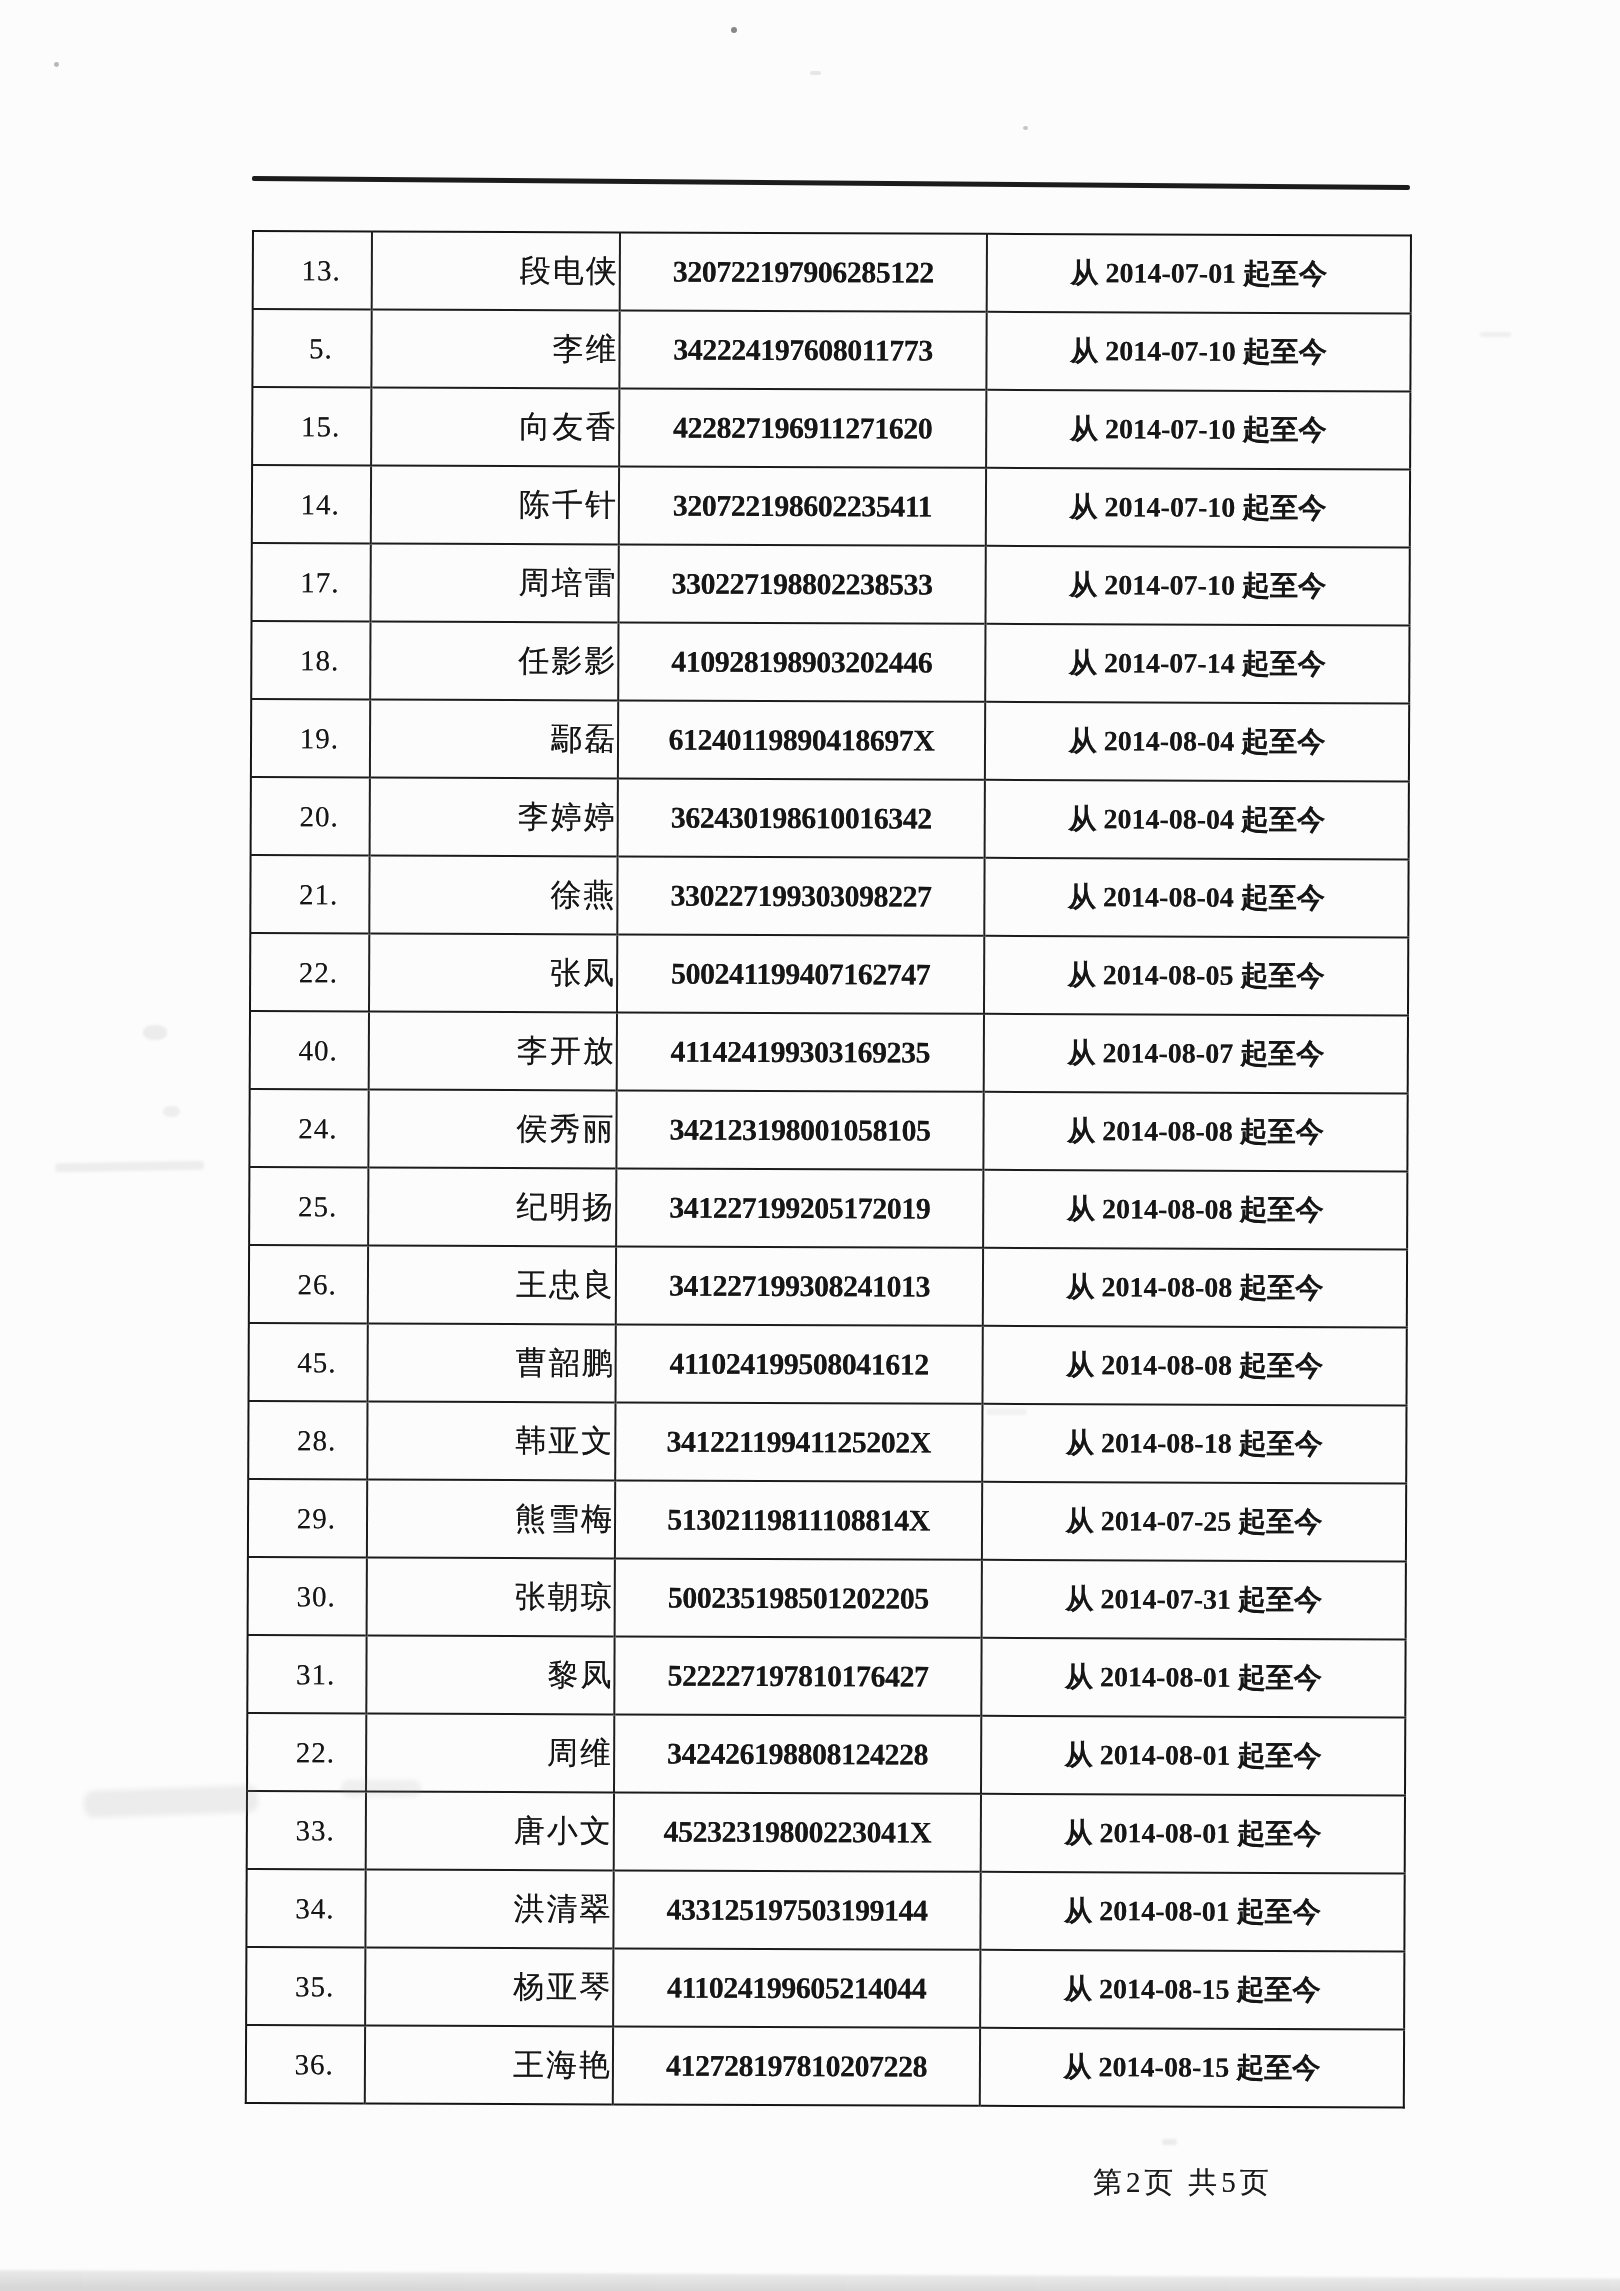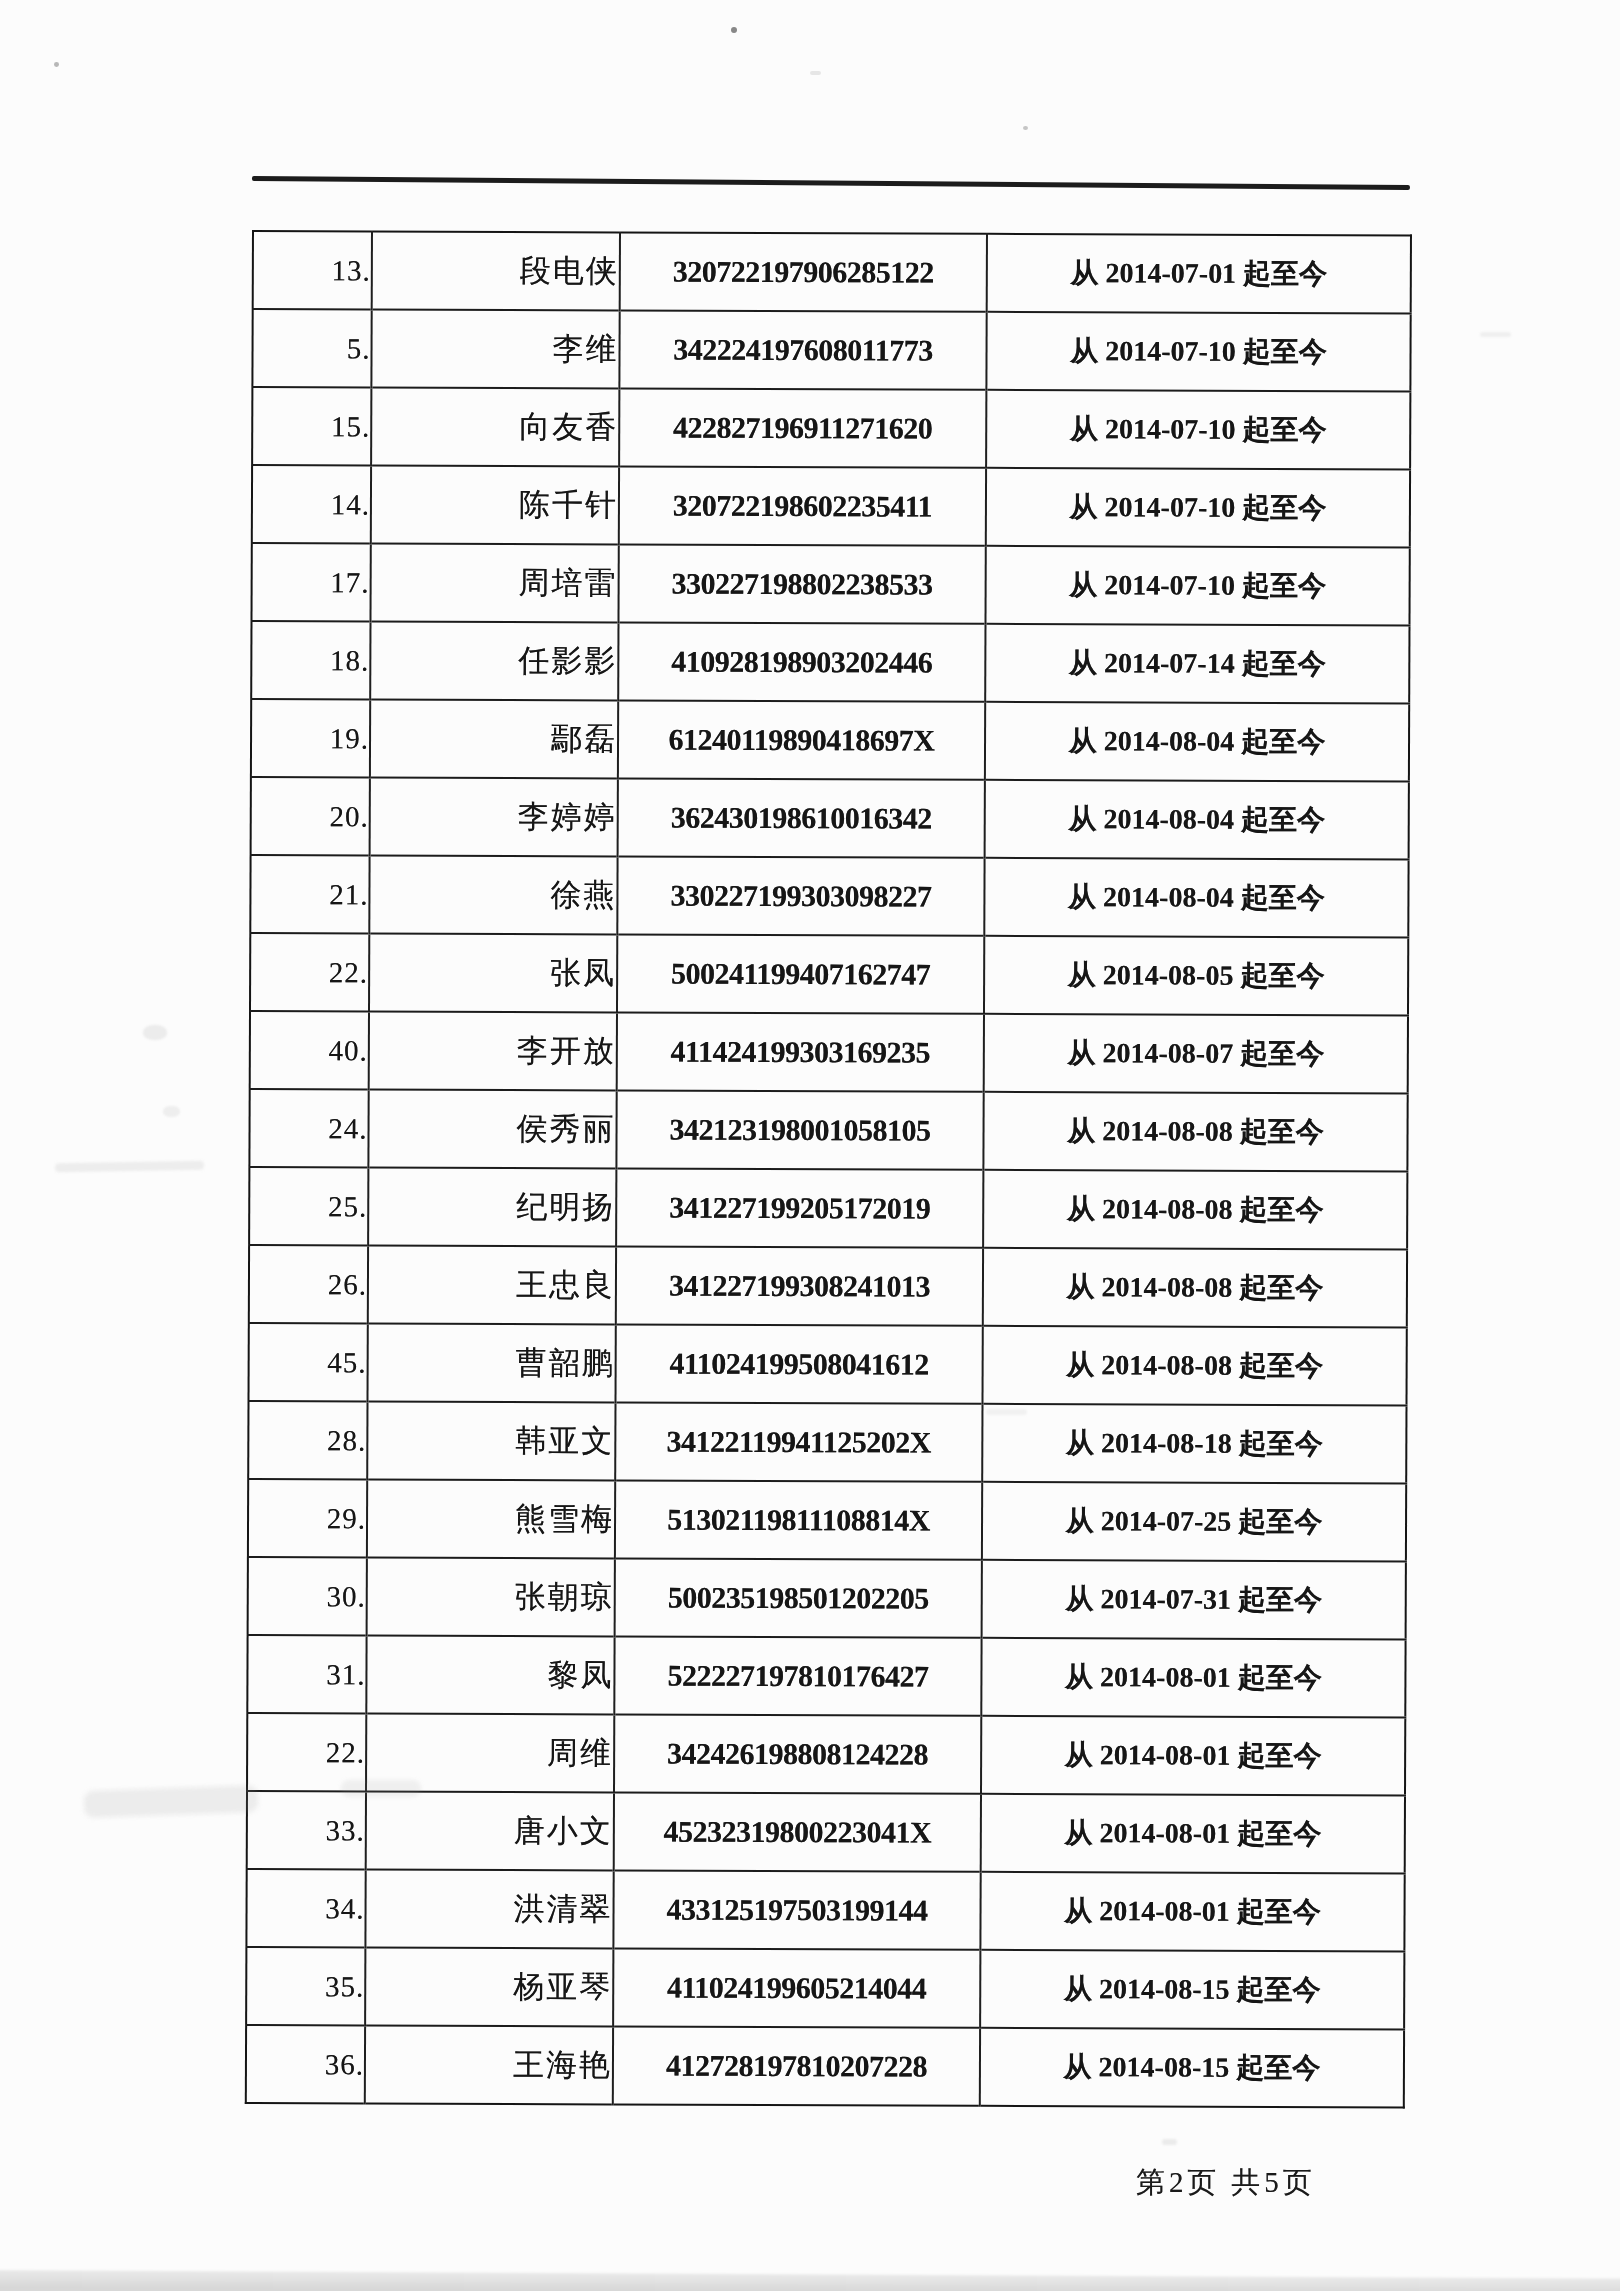--- a/index.html
+++ b/index.html
@@ -30,27 +30,27 @@
     border-left:2px solid #1f1f1f;
     border-top:2.9px solid #1c1c1c;
     vertical-align:middle;
     padding:0;
     text-shadow:0 0 0.6px rgba(10,10,10,0.65);
     white-space:nowrap;
     overflow:hidden;
   }
   .roster tr:first-child td{border-top:none;}
   .roster td:first-child{border-left:none;}
-  td.c-no{font-size:29px;text-align:right;padding-left:17.6px;letter-spacing:1px;}
+  td.c-no{font-size:29px;text-align:center;padding-left:17.6px;letter-spacing:1px;}
   td.c-name{font-size:31px;text-align:right;letter-spacing:2px;}
   td.c-id{font-size:30px;font-weight:bold;text-align:center;letter-spacing:-0.5px;}
   td.c-date{font-size:28px;font-weight:bold;text-align:center;}
   
   .footer{
-    position:absolute;left:1136px;top:2163px;
+    position:absolute;left:1093px;top:2163px;
     font-size:29px;letter-spacing:3.9px;color:#1a1a1a;
     text-shadow:0 0 0.5px rgba(10,10,10,0.5);
     white-space:nowrap;
   }
   
   .bottom-shadow{
     position:absolute;left:-13.7px;bottom:-10.8px;width:1666px;height:33px;
     background:linear-gradient(180deg,rgba(0,0,0,0.07) 0%,rgba(0,0,0,0.15) 55%,rgba(0,0,0,0.11) 100%);
     transform:rotate(0.3deg);transform-origin:0 100%;
     filter:blur(1.2px);

